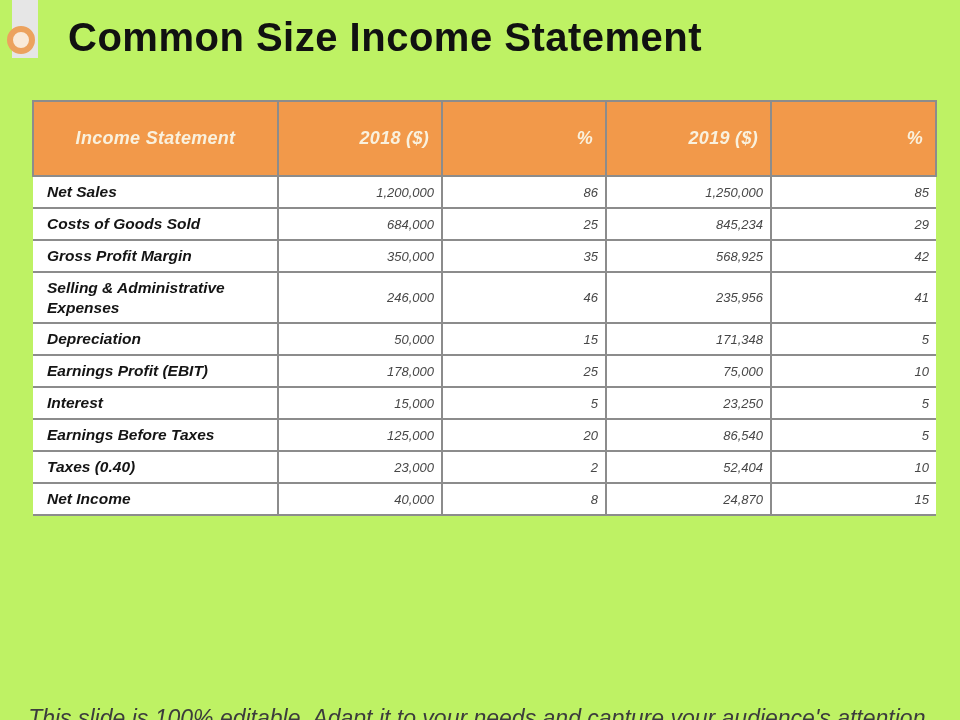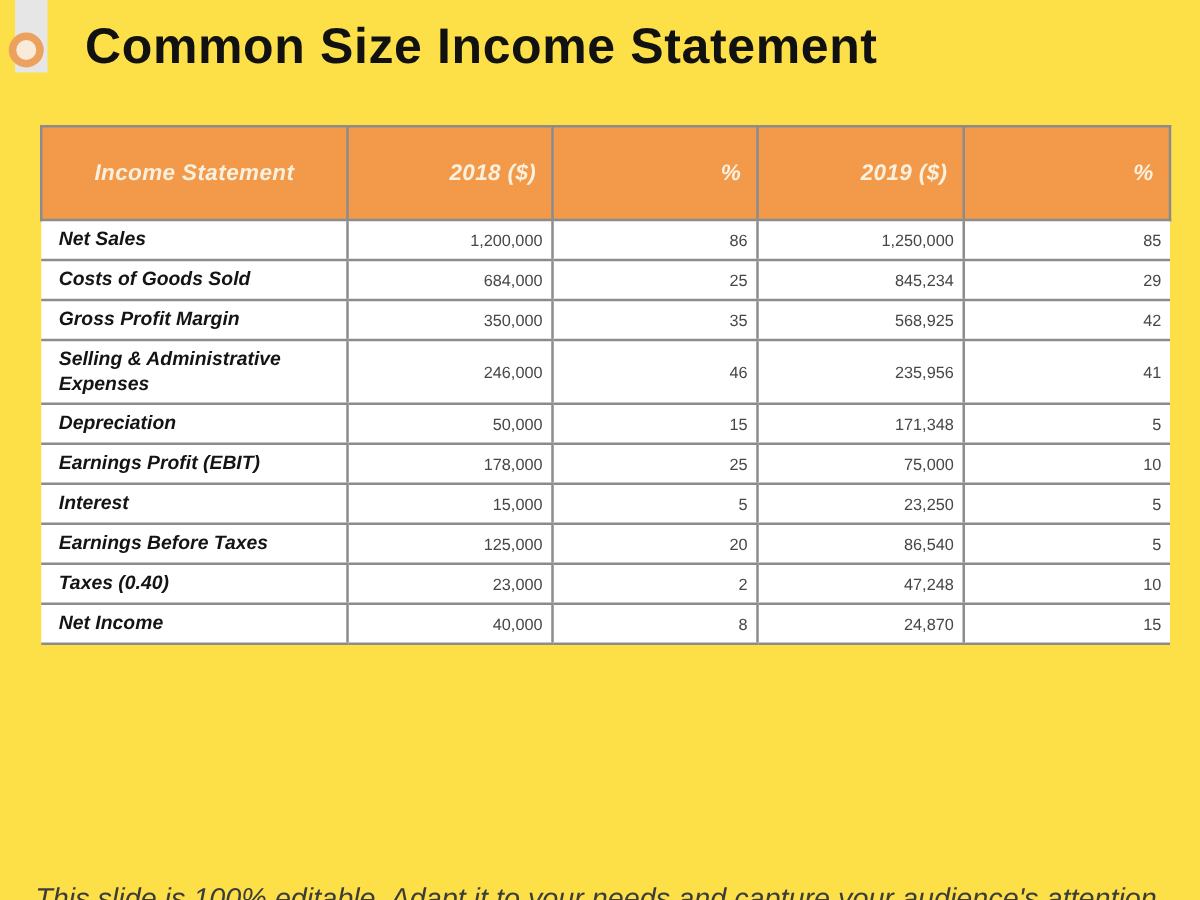--- a/index.html
+++ b/index.html
@@ -13,21 +13,21 @@
     --circle-ring: #ECA25E;
     --circle-fill: #F9EAD9;
     --bar-gray: #E6E6E6;
   }
   * { box-sizing: border-box; margin: 0; padding: 0; }
   html, body { background: #ffffff; }
   .slide {
     position: relative;
     width: 960px;
     height: 720px;
-    background: #fde047;
+    background: #bef264;
     font-family: "Liberation Sans", sans-serif;
     overflow: hidden;
     margin: 0 auto;
   }
   .accent-bar {
     position: absolute;
     left: 12px; top: 0;
     width: 26px; height: 58px;
     background: var(--bar-gray);
   }
@@ -83,20 +83,21 @@
     line-height: 1.25;
     color: var(--label-text);
     padding: 4px 10px 4px 14px;
     text-align: left;
   }
   table.income tbody td.num {
     text-align: right;
     padding-right: 7px;
     font-size: 13px;
     color: var(--number-text);
+    font-style: italic;
   }
   .footer-note {
     position: absolute;
     left: 0; right: 0;
     top: 672px;
     text-align: center;
     font-style: italic;
     font-size: 23px;
     color: var(--footer-text);
     margin-top: 33px;
@@ -183,21 +184,21 @@
           <td class="label">Earnings Before Taxes</td>
           <td class="num">125,000</td>
           <td class="num">20</td>
           <td class="num">86,540</td>
           <td class="num">5</td>
         </tr>
         <tr>
           <td class="label">Taxes (0.40)</td>
           <td class="num">23,000</td>
           <td class="num">2</td>
-          <td class="num">47,248</td>
+          <td class="num">52,404</td>
           <td class="num">10</td>
         </tr>
         <tr>
           <td class="label">Net Income</td>
           <td class="num">40,000</td>
           <td class="num">8</td>
           <td class="num">24,870</td>
           <td class="num">15</td>
         </tr>
       </tbody>

